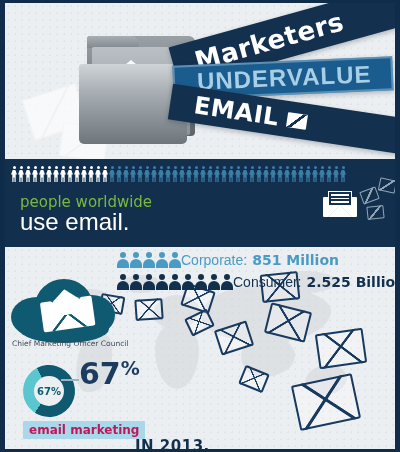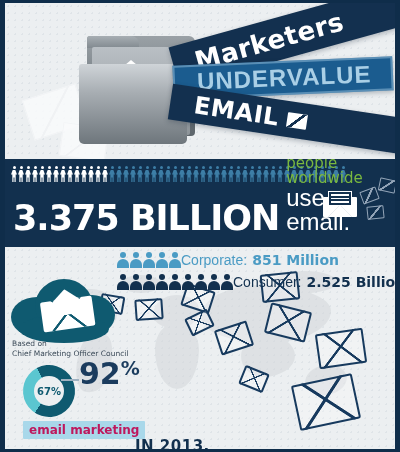--- a/index.html
+++ b/index.html
@@ -535,21 +535,20 @@
           <span class="head"></span>
           <span class="bdy"></span>
         </div>
         <div class="ppl" style="color: rgb(61, 126, 166);">
           <span class="head"></span>
           <span class="bdy"></span>
         </div>
       </div>
 
     <div class="headline">
-      <span class="big-num">3.375 BILLION</span>
       <span class="head-right">
         <span class="green-txt">people worldwide</span>
         <span class="use-email">use email.</span>
       </span>
     </div>
 
     <div class="band-env-big">
       <div class="eb"></div>
       <div class="efold"></div>
       <div class="elet">
@@ -668,34 +667,33 @@
               <span class="h"></span>
               <span class="b"></span>
             </div>
           </div>
         <span class="stat-label">Consumer:</span>
         <span class="stat-value">2.525 Billion</span>
       </div>
     </div>
 
     <div class="source">
-      <div>Based on</div>
       <div>Chief Marketing Officer Council</div>
     </div>
 
     <div class="donut-wrap">
       <div class="donut" id="donut-ring" style="background: conic-gradient(rgb(15, 90, 112) 0%, rgb(15, 90, 112) 67%, rgb(91, 198, 208) 67%, rgb(91, 198, 208) 100%);"></div>
       <div class="donut-hole">
         <span>67%</span>
       </div>
     </div>
     <div class="leader"></div>
 
     <div class="pct-big">
-      <span>92</span><sup>%</sup>
+      <span>67</span><sup>%</sup>
     </div>
 
 
     <div class="highlight">email marketing</div>
 
 
     <div class="year">IN 2013.</div>
   </div>
 </div>
 

